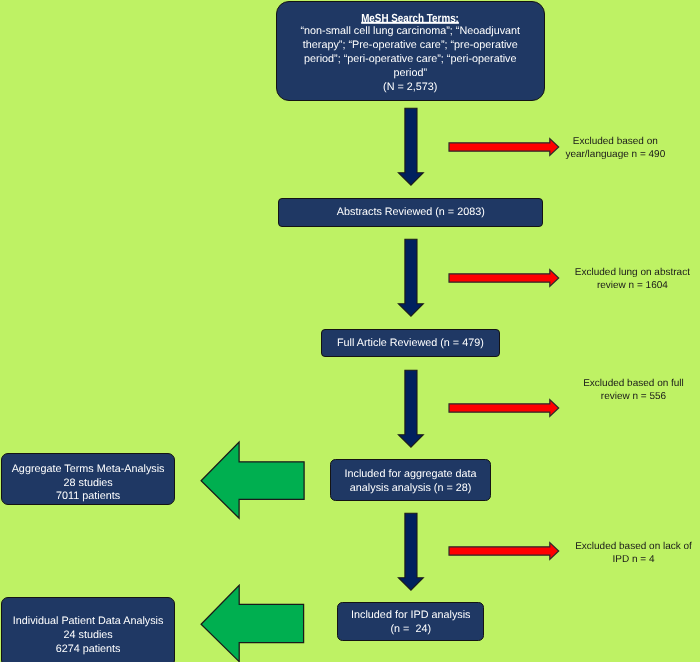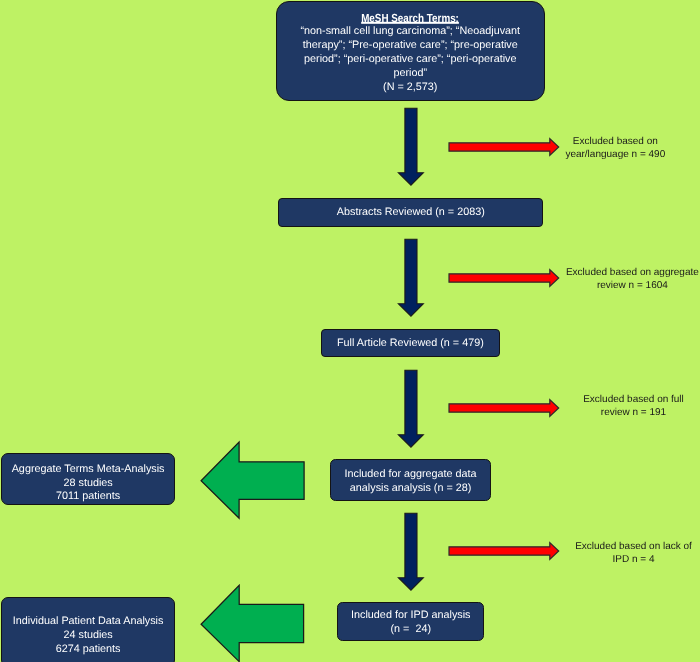--- a/index.html
+++ b/index.html
@@ -108,25 +108,25 @@
       <span class="ln">24 studies</span>
       <span class="ln">6274 patients</span>
     </div>
   </div>
 
   <div class="sidetext" style="left:615.3px;top:135.1px;">
     <span class="ln">Excluded based on</span>
     <span class="ln">year/language n = 490</span>
   </div>
   <div class="sidetext" style="left:632.4px;top:265.6px;">
-    <span class="ln">Excluded based on aggregate</span>
+    <span class="ln">Excluded lung on abstract</span>
     <span class="ln">review n = 1604</span>
   </div>
-  <div class="sidetext" style="left:633.5px;top:393px;">
+  <div class="sidetext" style="left:633.5px;top:377px;">
     <span class="ln">Excluded based on full</span>
-    <span class="ln">review n = 191</span>
+    <span class="ln">review n = 556</span>
   </div>
   <div class="sidetext" style="left:633.5px;top:539.9px;">
     <span class="ln">Excluded based on lack of</span>
     <span class="ln">IPD n = 4</span>
   </div>
 
 </div>
 
 </body></html>

